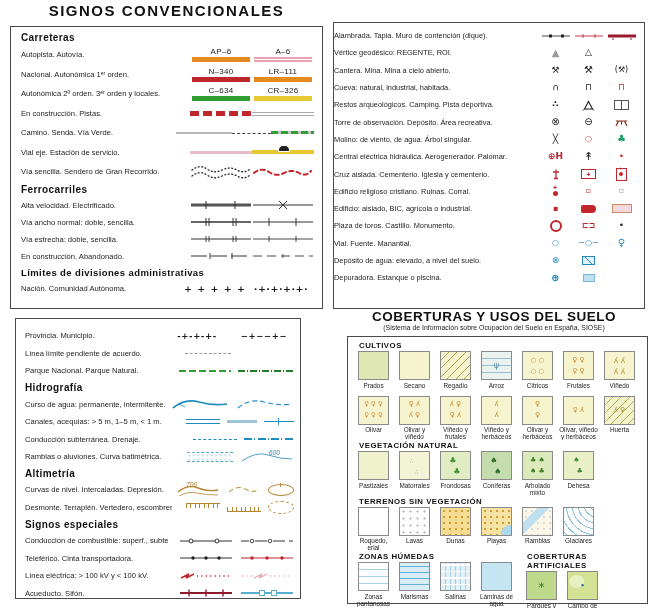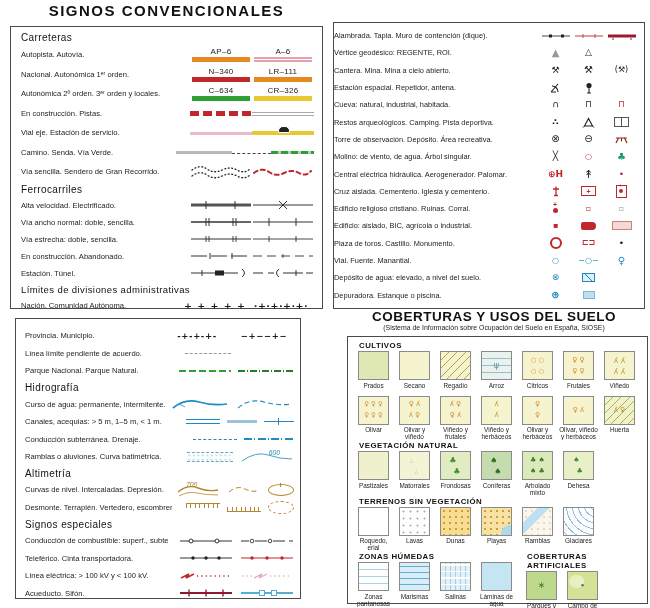--- a/index.html
+++ b/index.html
@@ -7,21 +7,21 @@
        font-family:"Liberation Sans",sans-serif;color:#1c1c1c;overflow:hidden}
   .panel{position:absolute;border:1.3px solid #4a4a4a;background:#fff;box-sizing:border-box}
   .ttl{position:absolute;font-weight:bold;text-align:center;color:#111}
   #title1{left:10px;top:2px;width:313px;font-size:15px;letter-spacing:1.5px}
   #title2{left:340px;top:309px;width:308px;font-size:13.5px;letter-spacing:.5px}
   #subtitle2{position:absolute;left:340px;top:324px;width:308px;font-size:6.9px;text-align:center;color:#222}
 
   
   .row{display:flex;align-items:center;box-sizing:border-box}
   .lbl{font-size:7.6px;color:#1c1c1c;flex:1 1 auto;white-space:nowrap;overflow:hidden}
-  .shead{font-weight:normal;font-size:10px;color:#111;letter-spacing:.4px}
+  .shead{font-weight:bold;font-size:10px;color:#111;letter-spacing:.4px}
   .sym{font-family:"DejaVu Sans",sans-serif;line-height:1}
 
   
   #panelA{left:10px;top:26px;width:313px;height:283px;padding:3px 8px 2px 10px}
   #panelA .row{height:19.5px}
   #panelA .hrow{height:15px;display:flex;align-items:center}
   #panelA .symc{display:flex;align-items:flex-end;justify-content:flex-end;width:138px}
   .shieldbox{display:flex;flex-direction:column;align-items:center;width:62px}
   .shield{font-size:8px;color:#222;letter-spacing:.3px}
   .bar{width:58px;height:5px;margin-top:1px}
@@ -197,32 +197,32 @@
     </span>
   </div>
   <div class="row">
     <span class="lbl">En construcción. Pistas.</span>
     <span class="symc">
       <span class="b-redash"></span>
       <span class="b-gray2"></span>
     </span>
   </div>
   <div class="row">
-    <span class="lbl">Vial eje. Estación de servicio.</span>
-    <span class="symc">
-      <span class="b-pinkthin"></span>
-      <span class="b-yellowst"></span>
-    </span>
-  </div>
-  <div class="row">
     <span class="lbl">Camino. Senda. Vía Verde.</span>
     <span class="symc">
       <span class="b-gray"></span>
       <span class="b-dashblk"></span>
       <span class="b-viaverde"></span>
+    </span>
+  </div>
+  <div class="row">
+    <span class="lbl">Vial eje. Estación de servicio.</span>
+    <span class="symc">
+      <span class="b-pinkthin"></span>
+      <span class="b-yellowst"></span>
     </span>
   </div>
   <div class="row">
     <span class="lbl">Vía sencilla. Sendero de Gran Recorrido.</span>
     <span class="symc">
       <svg width="62" height="14">
         <path d="M2 5 q8 -6 15 -1 t15 1 t15 0 t13 -1" fill="none" stroke="#222" stroke-width="1.3" stroke-dasharray="0.9 2.6" stroke-linecap="round"></path>
         <path d="M2 11 q8 -6 15 -1 t15 1 t15 0 t13 -1" fill="none" stroke="#222" stroke-width="1.3" stroke-dasharray="0.9 2.6" stroke-linecap="round"></path>
       </svg>
       <svg width="62" height="14">
@@ -281,38 +281,20 @@
       <svg width="62" height="12">
         <line x1="1" y1="6" x2="61" y2="6" stroke="#333" stroke-width="1" stroke-dasharray="16 4"></line>
         <path d="M20 3 v6 M42 3 v6" stroke="#333" stroke-width="1"></path>
       </svg>
       <svg width="62" height="12">
         <line x1="1" y1="6" x2="61" y2="6" stroke="#333" stroke-width=".9" stroke-dasharray="9 5"></line>
         <path d="M31 4 v4" stroke="#333" stroke-width=".8"></path>
       </svg>
     </span>
   </div>
-  <div class="row" style="height:17px">
-    <span class="lbl">Estación. Túnel.</span>
-    <span class="symc">
-      <svg width="62" height="12">
-        <line x1="1" y1="6" x2="48" y2="6" stroke="#333" stroke-width="1"></line>
-        <path d="M12 3 v6" stroke="#333" stroke-width="1"></path>
-        <rect x="25" y="3.5" width="9" height="5" fill="#222"></rect>
-        <path d="M52 2 q5 4 0 8" stroke="#333" stroke-width="1" fill="none"></path>
-      </svg>
-      <svg width="62" height="12">
-        <path d="M1 6 h10 M16 6 h6" stroke="#333" stroke-width="1"></path>
-        <path d="M27 2 q-5 4 0 8" stroke="#333" stroke-width="1" fill="none"></path>
-        <path d="M31 6 h20" stroke="#333" stroke-width="1"></path>
-        <path d="M44 3 v6" stroke="#333" stroke-width="1"></path>
-        <path d="M54 6 h7" stroke="#333" stroke-width="1"></path>
-      </svg>
-    </span>
-  </div>
 
   <div class="hrow">
       <span class="shead" style="font-size:9.5px">Límites  de  divisiones  administrativas</span>
     </div>
 
   <div class="row" style="height:18px">
     <span class="lbl">Nación. Comunidad Autónoma.</span>
     <span class="symc">
       <span class="limtxt sym">+ + + + +</span>
       <span class="limtxt sym" style="letter-spacing:.5px">·+·+·+·+·</span>
@@ -362,36 +344,20 @@
         <span class="sym s-blk f9">⚒</span>
       </span>
     <span class="bcell">
         <span class="sym s-blk f10 bold">⚒</span>
       </span>
     <span class="bcell">
         <span class="sym s-blk f8">(⚒)</span>
       </span>
   </div>
 
-  <div class="row">
-    <span class="lbl">Estación  espacial. Repetidor,  antena.</span>
-    <span class="bcell">
-        <svg width="13" height="13">
-          <path d="M2 11 L9 3 M3 5 a6 6 0 0 1 6 6 M2 11 h5" stroke="#222" stroke-width="1.1" fill="none"></path>
-        </svg>
-      </span>
-    <span class="bcell">
-        <svg width="10" height="13">
-          <circle cx="5" cy="4.5" r="2.6" fill="#222"></circle>
-          <line x1="5" y1="7" x2="5" y2="12" stroke="#222" stroke-width="1.1"></line>
-          <path d="M3 12 h4" stroke="#222" stroke-width="1"></path>
-        </svg>
-      </span>
-    <span class="bcell"></span>
-  </div>
 
   <div class="row">
     <span class="lbl">Cueva: natural, industrial, habitada.</span>
     <span class="bcell">
         <span class="sym s-blk f9">∩</span>
       </span>
     <span class="bcell">
         <span class="sym s-blk f9">⊓</span>
       </span>
     <span class="bcell">

